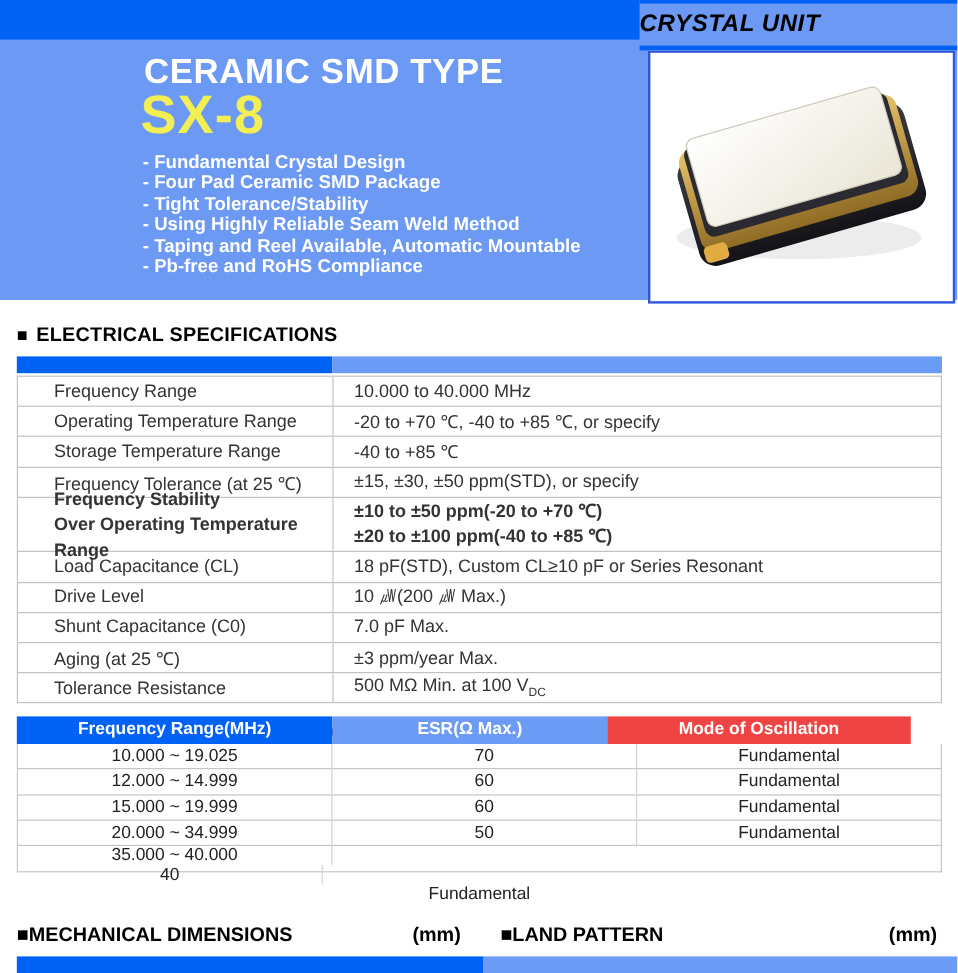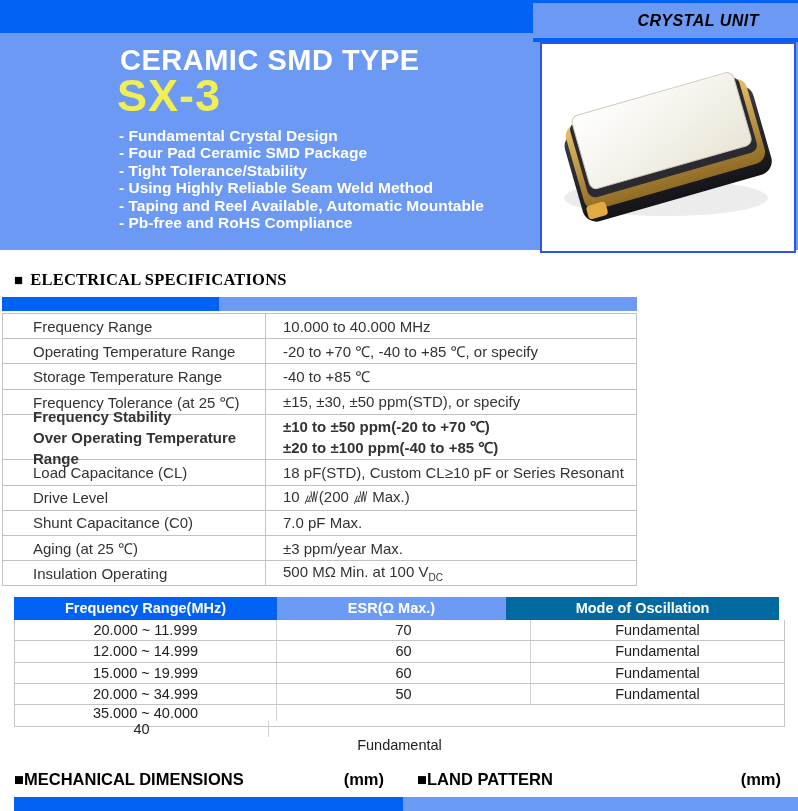--- a/index.html
+++ b/index.html
@@ -6,58 +6,58 @@
   .page {
     position:relative; width:798px; height:811px; background:#ffffff;
     font-family:"Liberation Sans", sans-serif; overflow:hidden;
   }
   
   .banner { position:absolute; left:0; top:0; width:798px; height:250px; background:#6c99f3; }
   .top-strip { position:absolute; left:0; top:0; width:533px; height:33px; background:#0062f5; }
   .right-top-line { position:absolute; left:533px; top:0; width:265px; height:3px; background:#0062f5; }
   .crystal-unit {
     position:absolute; left:533px; top:3px; width:226px; height:35px; line-height:35px;
-    text-align:right; font-size:16px; font-weight:bold; font-style:italic; color:#000;
+    text-align:left; font-size:20px; font-weight:bold; font-style:italic; color:#000;
     letter-spacing:0.5px;
   }
   .right-sep { position:absolute; left:533px; top:38px; width:265px; height:4px; background:#0062f5; }
   .photo-box {
     position:absolute; left:540px; top:42px; width:256px; height:211px;
     background:#fff; border:2px solid #2e56dd; box-sizing:border-box;
   }
   .product-type { position:absolute; left:120px; top:44px; font-size:29px; font-weight:bold; color:#fff; letter-spacing:0.5px; }
   .model { position:absolute; left:117px; top:70px; font-size:45px; font-weight:bold; color:#f2ef55; letter-spacing:1px; }
   .features { position:absolute; left:119px; top:127px; font-size:15.5px; font-weight:bold; color:#fff; line-height:17.4px; }
   .features div { white-space:nowrap; }
   
   .sec-title { position:absolute; left:14px; font-size:16.5px; font-weight:bold; color:#000; letter-spacing:0.2px; white-space:nowrap; }
   .sec-title .sq { font-size:15px; margin-right:7px; }
-  #sec-electrical { top:270px;font-family:Liberation Serif, serif; }
+  #sec-electrical { top:270px; }
   #sec-esr { top:600px; }
   
-  .spec-table { position:absolute; left:2px; top:297px; width:635px; }
+  .spec-table { position:absolute; left:14px; top:297px; width:771px; }
   .spec-header { display:flex; height:14px; }
   .spec-header .h-left  { width:263px; background:#0062f5; }
   .spec-header .h-right { width:508px; background:#6c9bf5; }
   .spec-body { margin-top:2px; border:1px solid #c2c2c2; border-bottom:none; }
   .spec-row { display:flex; align-items:stretch; border-bottom:1px solid #c2c2c2; height:25.2px; box-sizing:border-box; font-size:15px; color:#333; }
   .spec-row.double { height:45.6px;font-weight:bold; }
   .spec-label {
     width:263px; padding-left:30px; box-sizing:border-box; border-right:1px solid #c2c2c2;
     display:flex; flex-direction:column; justify-content:center;
   }
   .spec-value { flex:1; padding-left:17px; display:flex; flex-direction:column; justify-content:center; }
   .spec-row.double .spec-label div, .spec-row.double .spec-value div { line-height:21px; }
   sub { font-size:10px; }
   
   .esr-table { position:absolute; left:14px; top:597px; width:771px; }
   .esr-header { display:flex; height:23px; line-height:23px; text-align:center; color:#fff; font-weight:bold; font-size:14.5px; }
   .esr-header .eh1 { width:263px; background:#0062f5; }
   .esr-header .eh2 { width:229px; background:#6c9bf5; }
-  .esr-header .eh3 { width:273px; background:#0369a1; }
+  .esr-header .eh3 { width:253px; background:#ef4444; }
   .esr-body { border:1px solid #c6c6c6; border-top:none; }
   .esr-row { display:flex; height:21.3px; box-sizing:border-box; border-bottom:1px solid #c6c6c6; font-size:14.5px; color:#222; text-align:center; }
   .esr-row:last-child { border-bottom:none;flex-direction:column; }
   .esr-c1 { width:262px; border-right:1px solid #d2d2d2; }
   .esr-c2 { width:254px; border-right:1px solid #d2d2d2; }
   .esr-c3 { flex:1; }
   .esr-row div { display:flex; align-items:center; justify-content:center; box-sizing:border-box; }
   
   .bottom-titles { position:absolute; left:14px; top:770px; width:784px; height:24px; display:flex; font-weight:bold; font-size:16.5px; color:#000; }
   .bt-left  { width:389px; display:flex; }
@@ -74,21 +74,21 @@
 
 <div class="page">
 
   <div class="banner">
     <div class="top-strip"></div>
     <div class="right-top-line"></div>
     <div class="crystal-unit">CRYSTAL UNIT</div>
     <div class="right-sep"></div>
 
     <div class="product-type">CERAMIC SMD TYPE</div>
-    <div class="model">SX-3</div>
+    <div class="model">SX-8</div>
     <div class="features">
         <div>- Fundamental Crystal Design</div>
         <div>- Four Pad Ceramic SMD Package</div>
         <div>- Tight Tolerance/Stability</div>
         <div>- Using Highly Reliable Seam Weld Method</div>
         <div>- Taping and Reel Available, Automatic Mountable</div>
         <div>- Pb-free and RoHS Compliance</div>
       </div>
 
     <div class="photo-box">
@@ -198,42 +198,42 @@
         <div class="spec-row">
           <div class="spec-label">
             <div>Aging (at 25 ℃)</div>
           </div>
           <div class="spec-value">
             <div>±3 ppm/year Max.</div>
           </div>
         </div>
         <div class="spec-row">
           <div class="spec-label">
-            <div>Insulation Operating</div>
+            <div>Tolerance Resistance</div>
           </div>
           <div class="spec-value">
             <div>500 MΩ Min. at 100 V<sub>DC</sub></div>
           </div>
         </div>
       </div>
   </div>
 
   <div class="sec-title" id="sec-esr">
     <span class="sq">■</span><span>EQUIVALENT SERIES RESISTANCE(ESR)</span>
   </div>
 
   <div class="esr-table">
     <div class="esr-header">
       <div class="eh1">Frequency Range(MHz)</div>
       <div class="eh2">ESR(Ω Max.)</div>
       <div class="eh3">Mode of Oscillation</div>
     </div>
     <div class="esr-body">
         <div class="esr-row">
-          <div class="esr-c1">20.000 ~ 11.999</div>
+          <div class="esr-c1">10.000 ~ 19.025</div>
           <div class="esr-c2">70</div>
           <div class="esr-c3">Fundamental</div>
         </div>
         <div class="esr-row">
           <div class="esr-c1">12.000 ~ 14.999</div>
           <div class="esr-c2">60</div>
           <div class="esr-c3">Fundamental</div>
         </div>
         <div class="esr-row">
           <div class="esr-c1">15.000 ~ 19.999</div>

